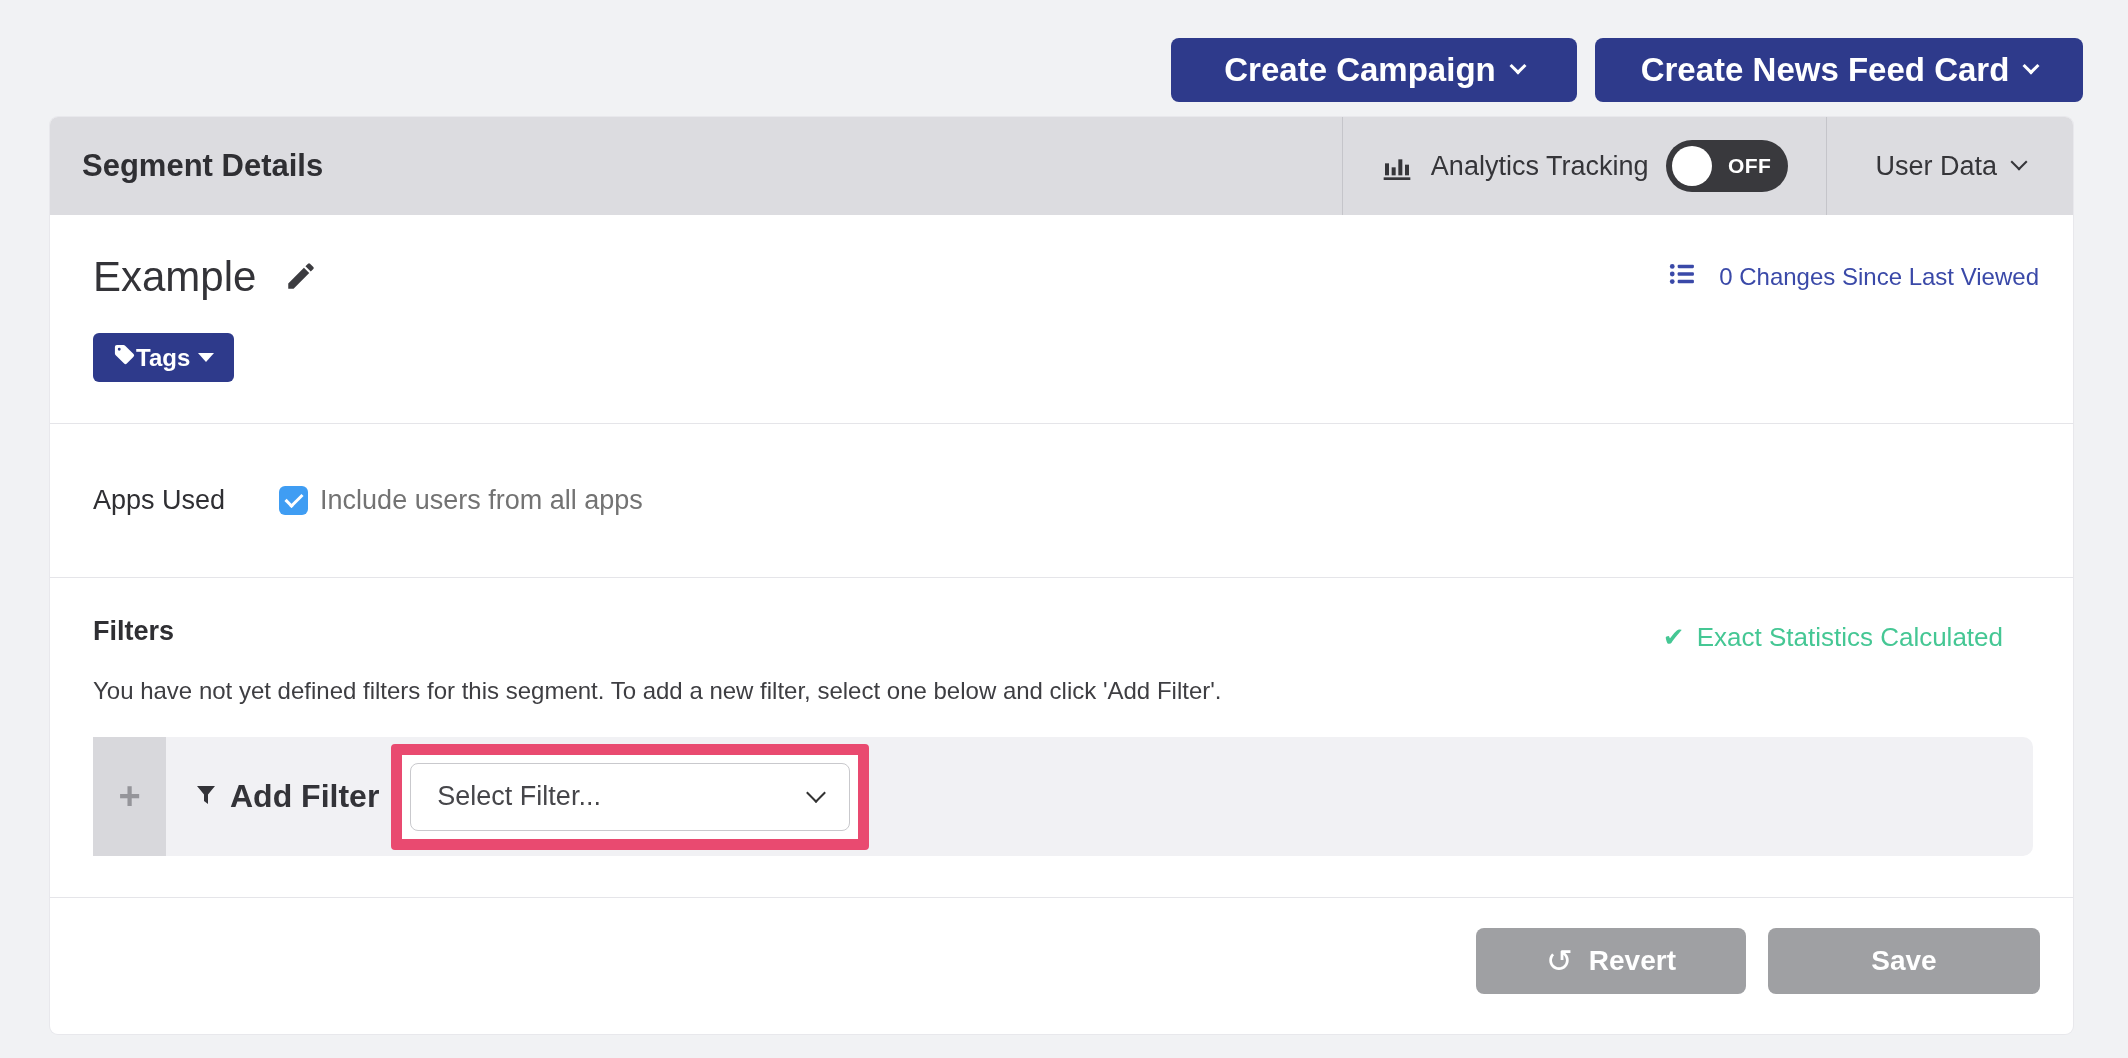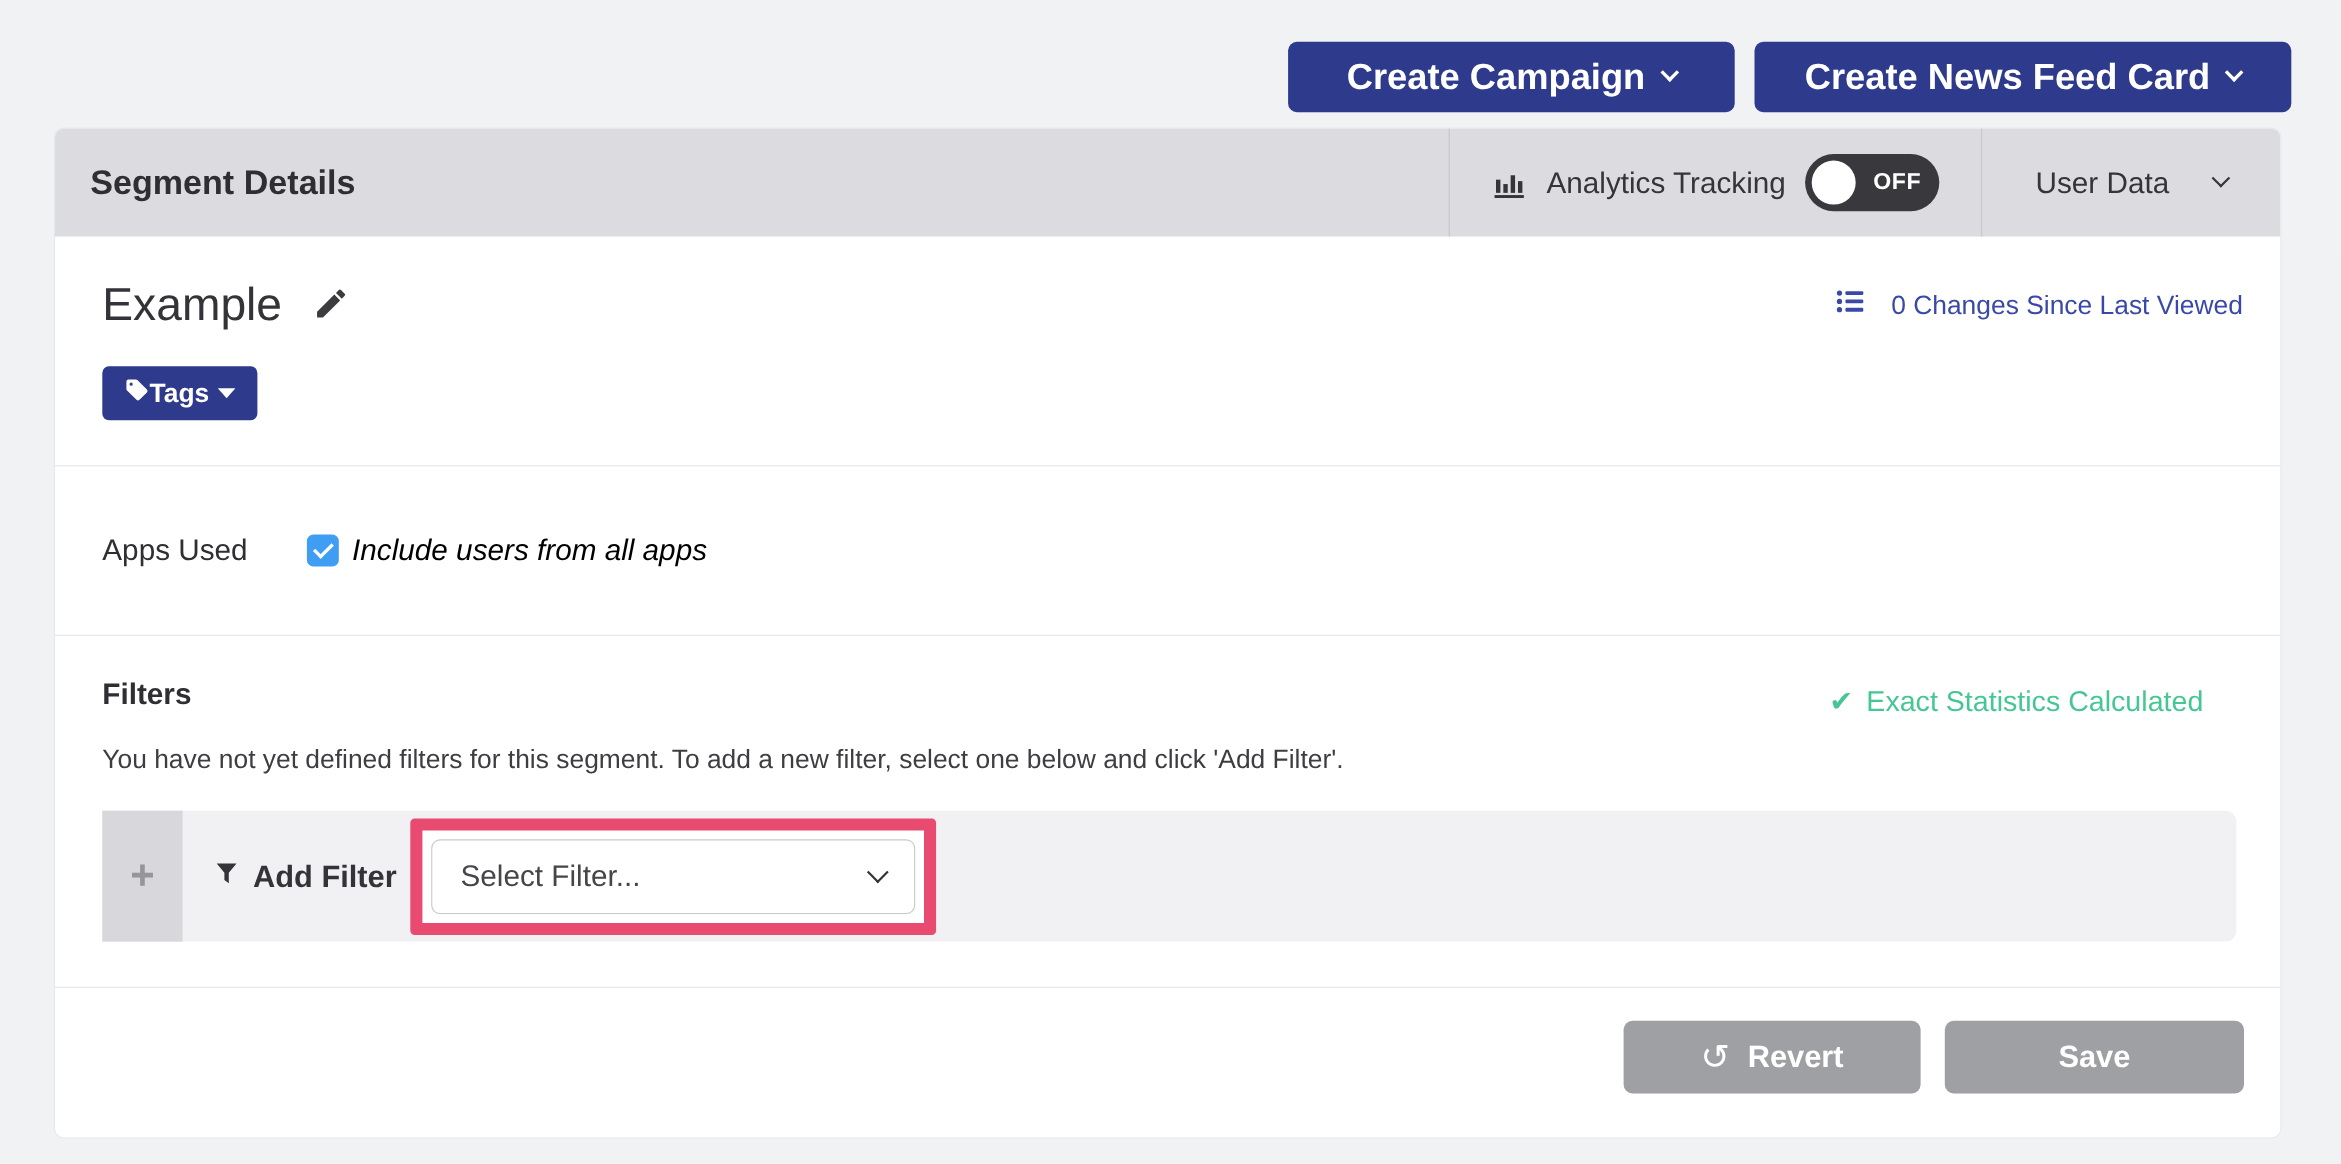--- a/index.html
+++ b/index.html
@@ -48,21 +48,21 @@
   .panel-title {
     flex:1; display:flex; align-items:center; padding-left:32px;
     font-size:31px; font-weight:700; color:#2f2f33;
   }
   .header-analytics {
     display:flex; align-items:center; gap:18px;
     padding:0 38px; border-left:1px solid #c5c5ca;
   }
   .header-analytics .label { font-size:27px; color:#353539; white-space:nowrap; }
   .header-userdata {
-    display:flex; align-items:center; gap:41px;
+    display:flex; align-items:center; gap:16px;
     padding:0 48px; border-left:1px solid #c5c5ca; cursor:pointer;
   }
   .header-userdata .label { font-size:27px; color:#353539; white-space:nowrap; }
 
   .toggle {
     position:relative; width:122px; height:52px; border-radius:26px;
     background:#39393d; cursor:pointer; flex-shrink:0;
   }
   .toggle .knob {
     position:absolute; left:6px; top:6px; width:40px; height:40px;
@@ -104,21 +104,21 @@
   .apps-label { font-size:27px; font-weight:400; color:#2f2f33; margin-right:54px;text-align:center; }
   .checkbox {
     width:29px; height:29px; border-radius:6px; background:#3f9df3;
     position:relative; cursor:pointer; flex-shrink:0;
   }
   .checkbox::after {
     content:""; position:absolute; left:10px; top:4px;
     width:7px; height:14px;
     border:solid #fff; border-width:0 3px 3px 0; transform:rotate(45deg);
   }
-  .checkbox-label { font-size:27px; color:#000000; margin-left:12px;font-style:italic; }
+  .checkbox-label { font-size:27px; color:#737373; margin-left:12px; }
 
   
   .section-filters {
     height:320px; border-top:1px solid #e5e5e9;
     padding:38px 43px 0 43px; position:relative; flex-shrink:0;
   }
   .filters-heading { font-size:27px; font-weight:700; color:#2f2f33; }
   .filters-status {
     position:absolute; top:44px; right:70px;
     display:flex; align-items:center; gap:12px;
@@ -134,21 +134,21 @@
   }
   .plus-cell {
     width:73px; height:119px; background:#d8d8dc;
     display:flex; align-items:center; justify-content:center;
     border:none; cursor:pointer; flex-shrink:0;
     font-size:38px; font-weight:700; color:#95959a;
     font-family:"Liberation Sans", sans-serif;
   }
   .add-filter-label {
     margin-left:28px; display:flex; align-items:center; gap:12px;
-    font-size:28px; font-weight:700; color:#333338; white-space:nowrap;
+    font-size:32px; font-weight:700; color:#333338; white-space:nowrap;
   }
   .select-highlight {
     margin-left:12px; border:11px solid #e94a70; background:#fff;
     padding:8px; border-radius:4px;
   }
   .fake-select {
     width:440px; height:68px; background:#fff;
     border:1px solid #c9c9cd; border-radius:8px;
     display:flex; align-items:center; justify-content:space-between;
     padding:0 26px; cursor:pointer;

